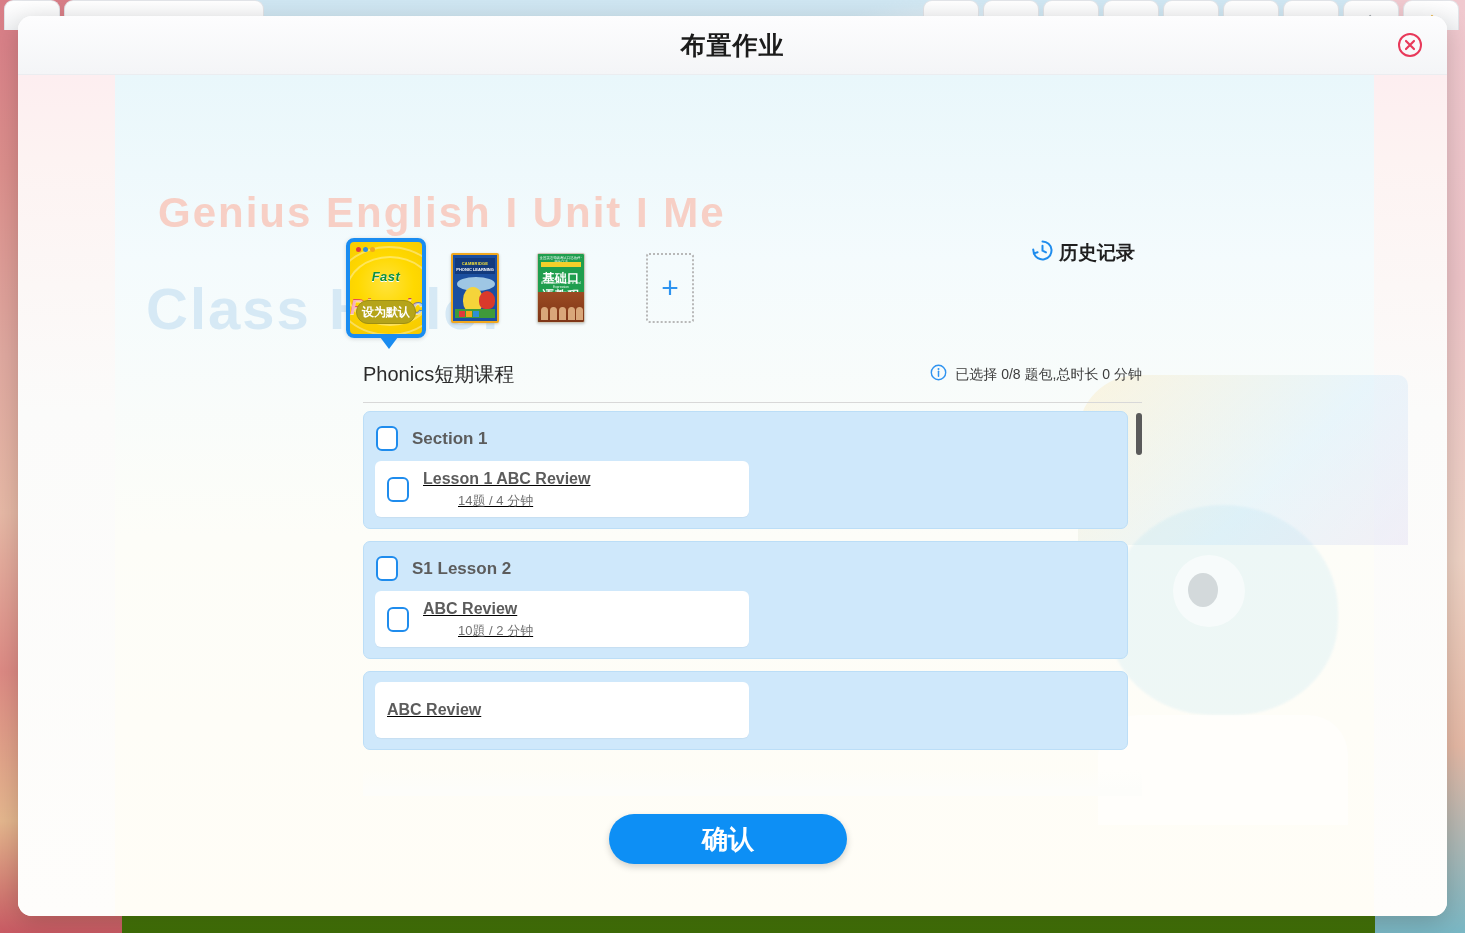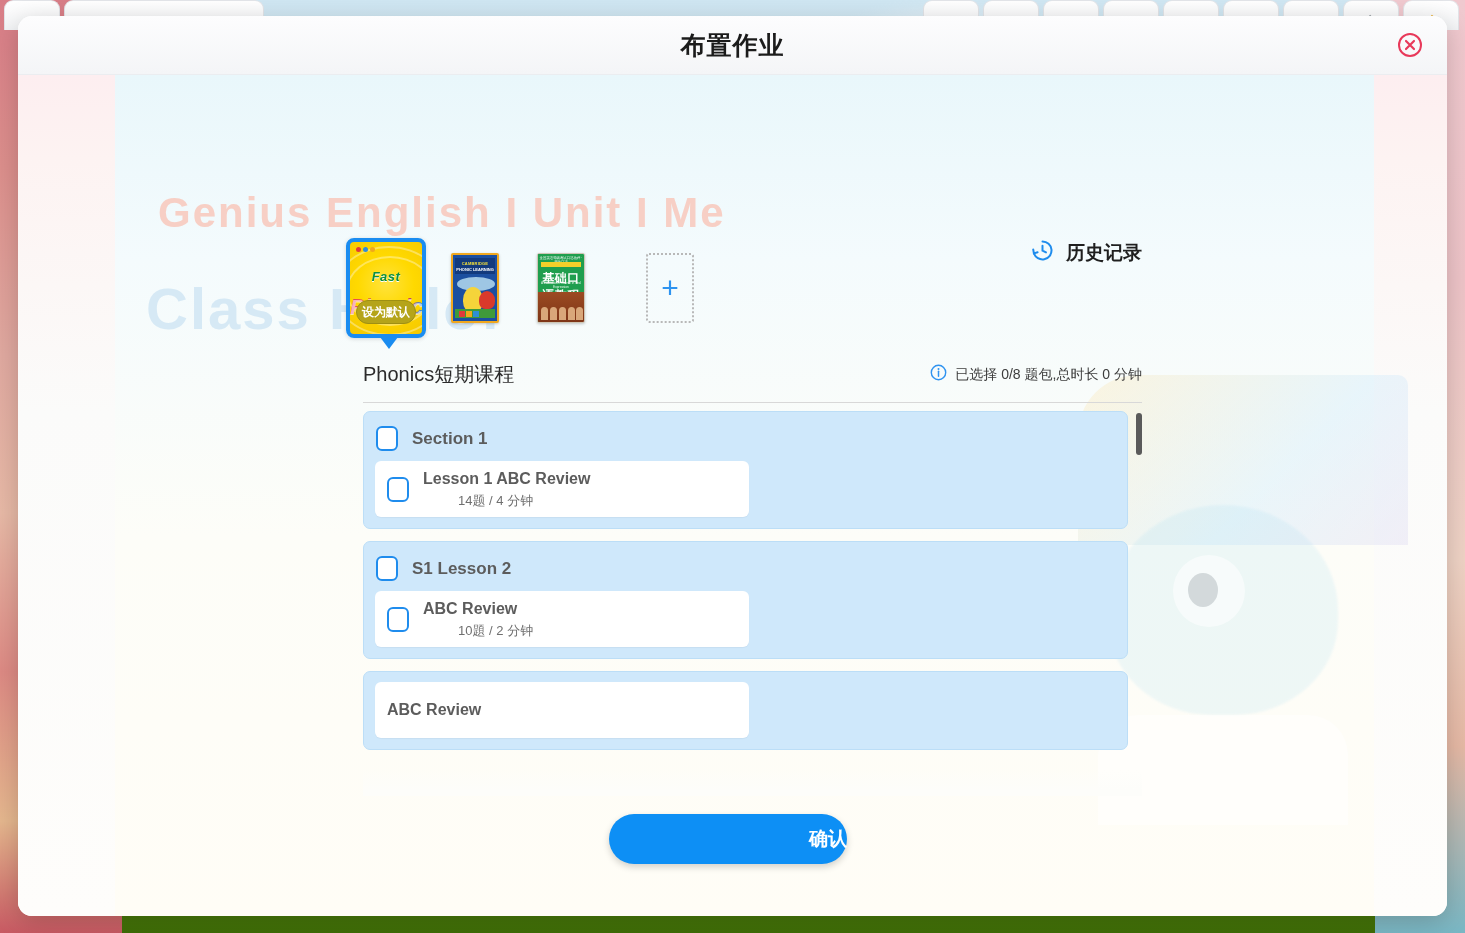--- a/index.html
+++ b/index.html
@@ -236,21 +236,21 @@
   }
   #slot-2, #slot-3, #slot-add { display:flex; align-items:center; justify-content:center;
                                 height: 100px; }
   #slot-2 { width: 86px; }
   #slot-3 { width: 86px; }
   #slot-add { width: 132px; }
 
   
   #history-link {
     position: absolute; left: 1012px; top: 163px;
-    display: flex; align-items: center; gap: 11px; cursor: pointer;
+    display: flex; align-items: center; gap: 4px; cursor: pointer;
   }
   #history-label { font-size: 19px; font-weight: 700; color: #1f1f1f; }
 
   
   #course-heading-row {
     position: absolute; left: 345px; top: 286px; width: 779px;
     display: flex; align-items: center; justify-content: space-between;
     border-bottom: 1px solid #d8d8d8; padding-bottom: 14px;
   }
   #course-name { font-size: 20px; color: #2b2b2b; }
@@ -272,21 +272,21 @@
     border: 1px solid #bcdef7;
     border-radius: 7px;
     padding: 10px 11px 11px 11px;
     margin-bottom: 12px;
   }
   .section-header {
     display: flex; align-items: center; gap: 14px;
     padding: 4px 0 10px 1px;
   }
   .section-title { font-size: 17px; font-weight: 700; color: #5c5c5c; }
-  .lesson-grid { display: flex; gap: 18px; flex-wrap: wrap; }
+  .lesson-grid { display: flex; gap: 18px; flex-wrap: wrap; text-decoration: underline; }
   .lesson-card {
     background: #ffffff; border-radius: 6px;
     width: 374px; min-height: 56px;
     display: flex; align-items: center; gap: 14px;
     padding: 7px 12px 7px 12px;
     cursor: pointer;
     box-shadow: 0 1px 1px rgba(0,0,0,.04);
   }
   .lesson-text { flex: 1; }
   .lesson-title { font-size: 16px; font-weight: 700; color: #5c5c5c; line-height: 1.25; }
@@ -316,25 +316,24 @@
     position: absolute; left: 0; right: 0; bottom: 0; height: 26px;
     background: linear-gradient(180deg, rgba(253,253,250,0) 0%, rgba(253,253,250,1) 78%);
     pointer-events: none;
   }
 
   
   #confirm-button {
     position: absolute; left: 591px; top: 739px;
     width: 238px; height: 50px;
     background: #0d8ff5; border: none; border-radius: 25px;
-    color: #ffffff; font-size: 19px; font-weight: 700;
+    color: #ffffff; font-size: 26px; font-weight: 700;
     font-family: "Liberation Sans", sans-serif;
     cursor: pointer;
     box-shadow: 0 3px 7px rgba(0,0,0,.18);
-    text-align: right;
   }
 </style>
 </head>
 <body>
 
 <div id="app-background">
   <div class="bg-left-band"></div>
   <div class="bg-right-band"></div>
   <div class="bg-blob-a"></div>
   <div class="bg-blob-b"></div>

